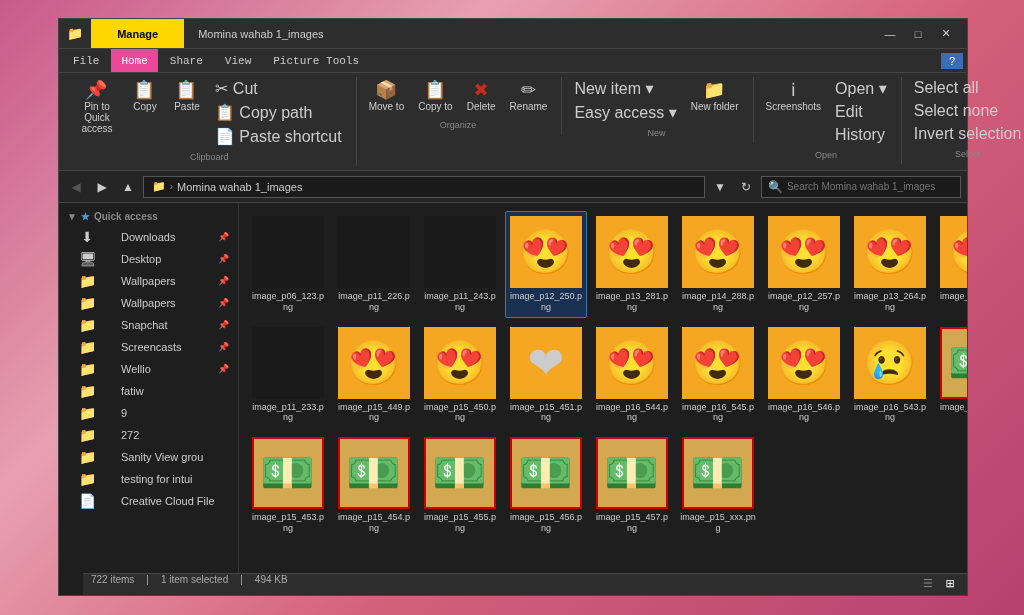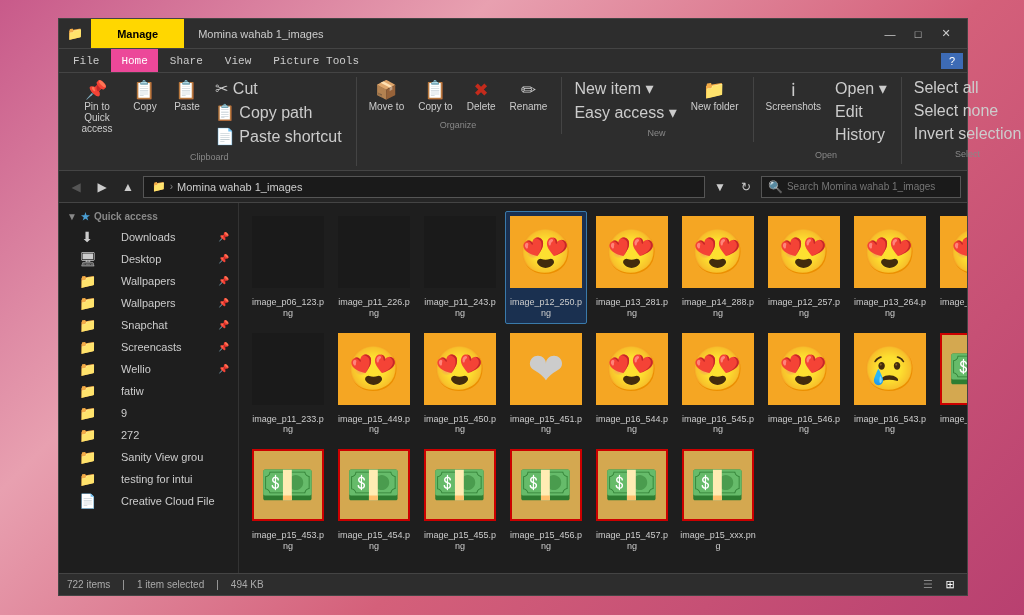--- a/index.html
+++ b/index.html
@@ -194,35 +194,36 @@
     .file-thumb {
       width: 72px; height: 72px;
       background: #2a2a2a;
       display: flex; align-items: center; justify-content: center;
       font-size: 36px; overflow: hidden; position: relative;
     }
     .file-thumb .dark-preview {
       width: 100%; height: 100%; background: #1a1a1a;
     }
     .file-name {
-      font-size: 9px; color: #ccc; text-align: center; margin-top: 9px;
+      font-size: 9px; color: #ccc; text-align: center; margin-top: 3px;
       word-break: break-all; line-height: 1.2; width: 76px;
     }
 
     
     .status-bar {
       background: #2d2d2d;
       height: 22px;
       border-top: 1px solid #444;
       display: flex;
-      align-items: center;
+      align-items: flex-start;
       padding: 0 8px;
       font-size: 10px;
       color: #aaa;
       gap: 12px;
+      margin-left: 24px;
     }
     .status-right {
       margin-left: auto; display: flex; align-items: center; gap: 4px;
     }
     .view-btn {
       width: 18px; height: 18px; display: flex; align-items: center; justify-content: center;
       font-size: 11px; cursor: pointer; color: #888;
     }
     .view-btn.active { color: #fff; }
   </style>

